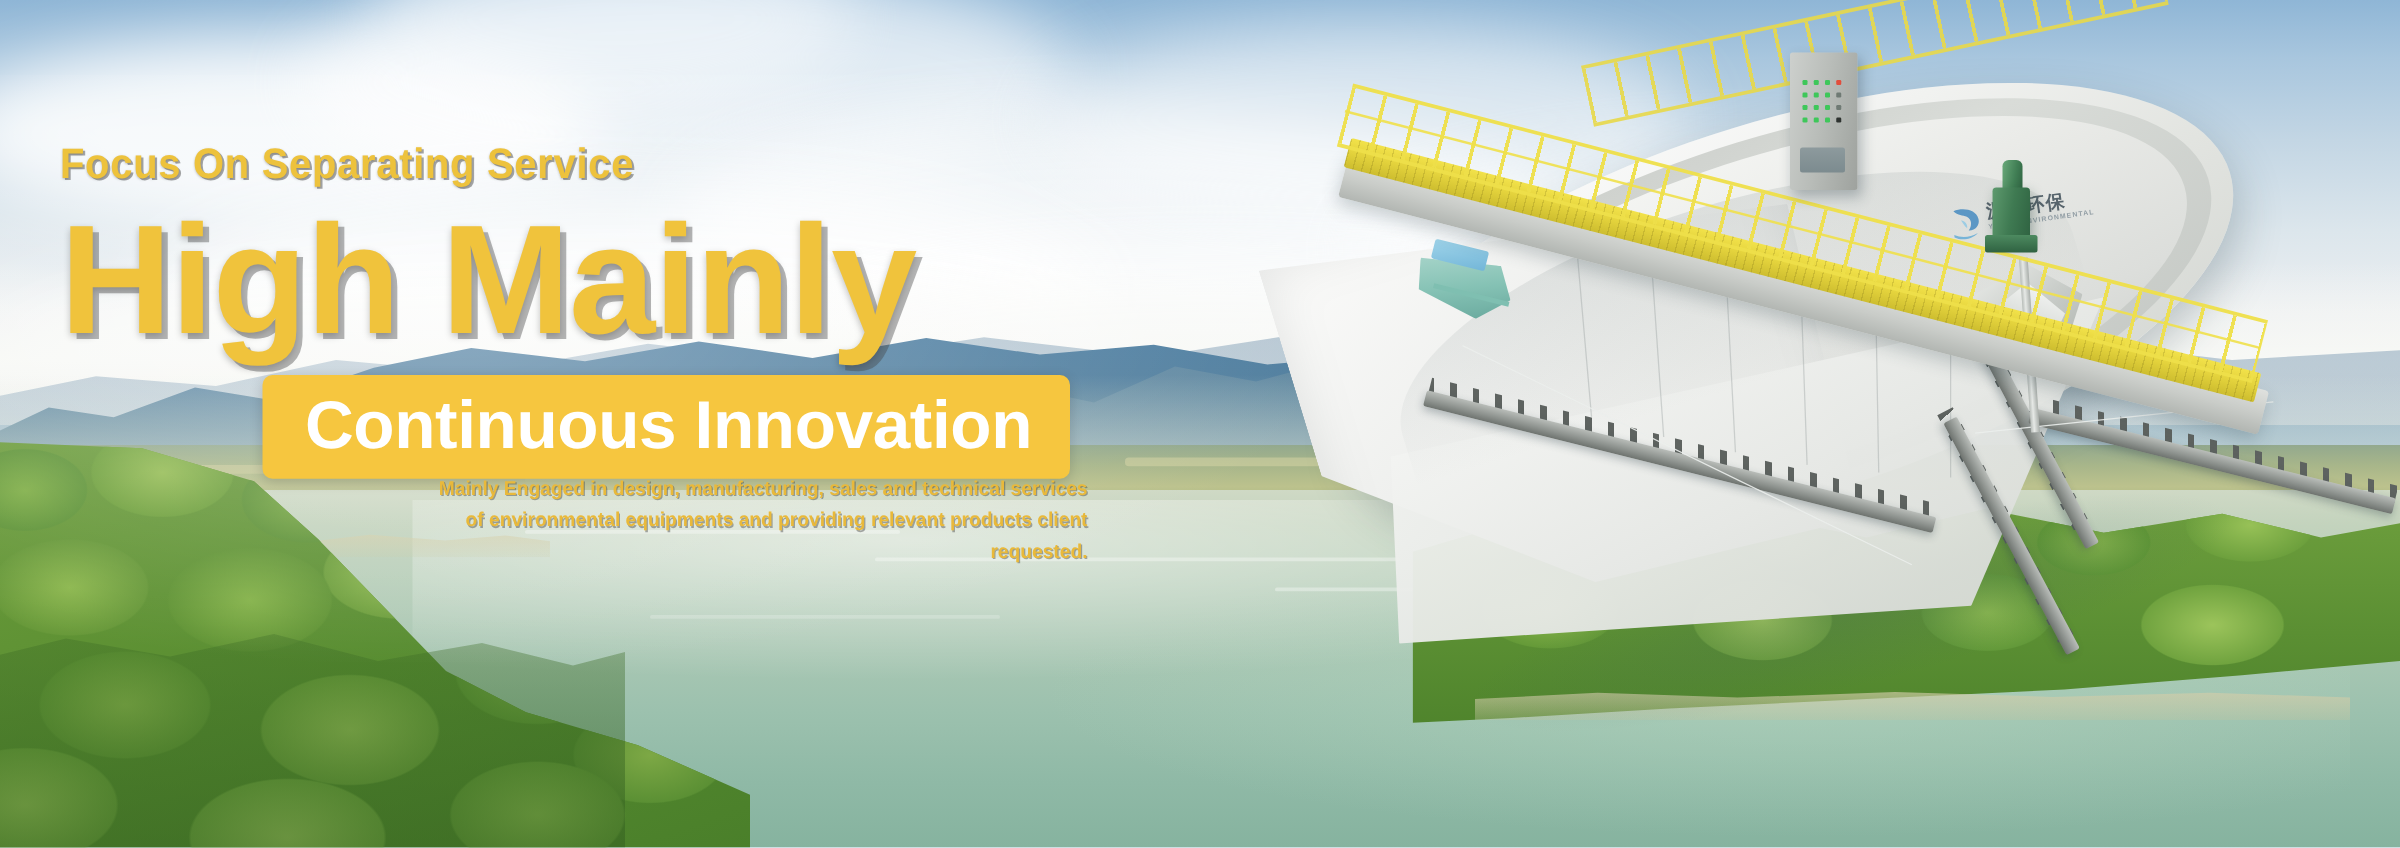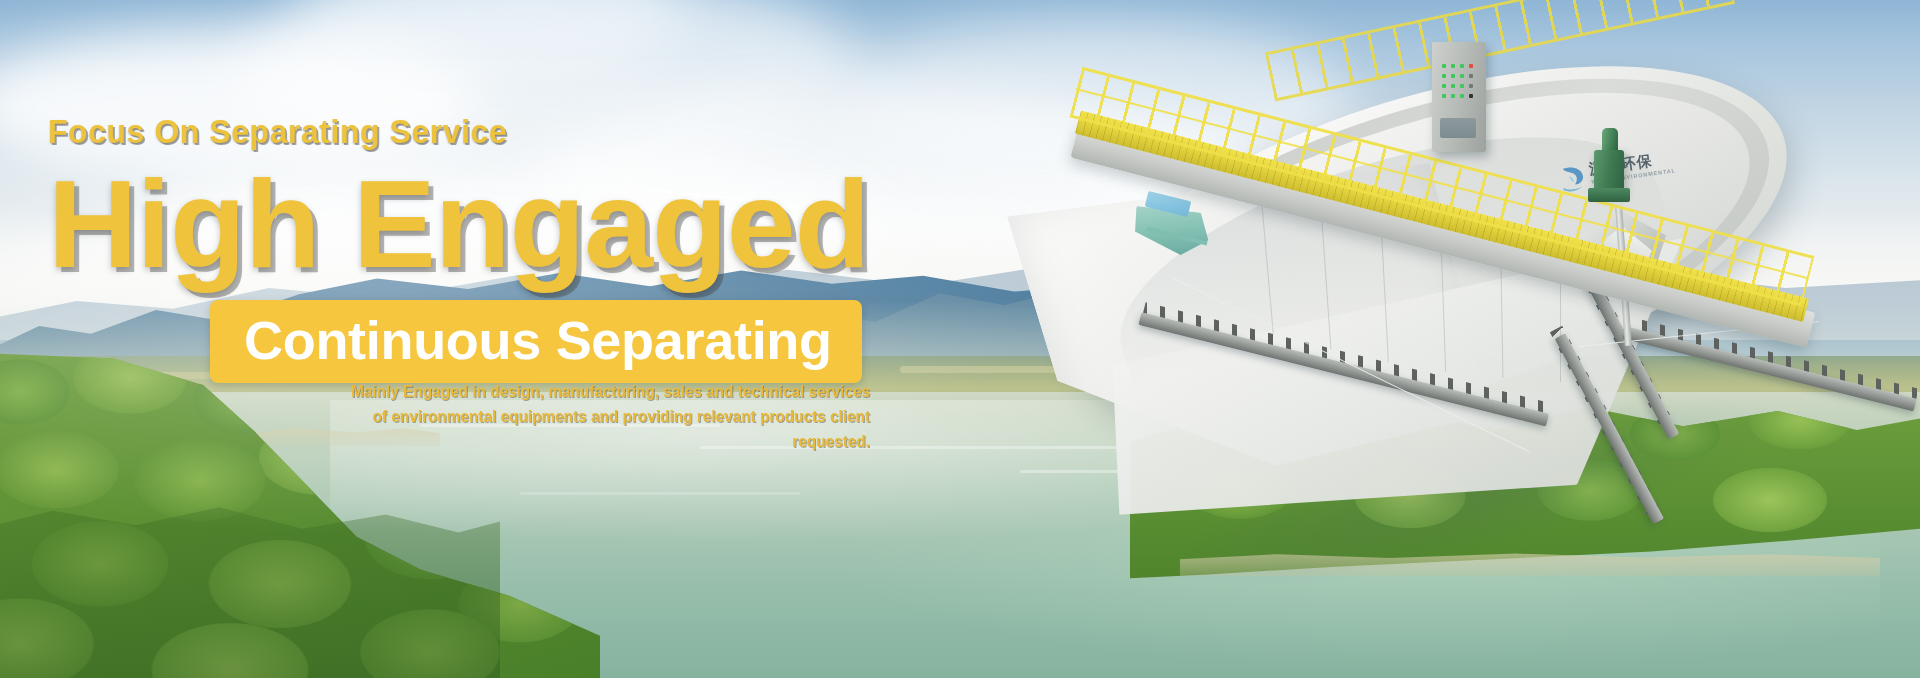--- a/index.html
+++ b/index.html
@@ -525,20 +525,20 @@
     </div>
     <div class="cab-screen"></div>
 
     <div class="gear-motor"></div>
     <div class="gearbox"></div>
     <div class="gear-base"></div>
   </div>
 
   <div class="copy">
     <div class="kicker">Focus On Separating Service</div>
-    <div class="headline">High Engaged</div>
+    <div class="headline">High Mainly</div>
     <div class="tagbox">
-      <div class="tagbox-text">Continuous Separating</div>
+      <div class="tagbox-text">Continuous Innovation</div>
     </div>
     <div class="desc">Mainly Engaged in design, manufacturing, sales and technical services of environmental equipments and providing relevant products client requested.</div>
   </div>
 
 </div>
 
 </body></html>

